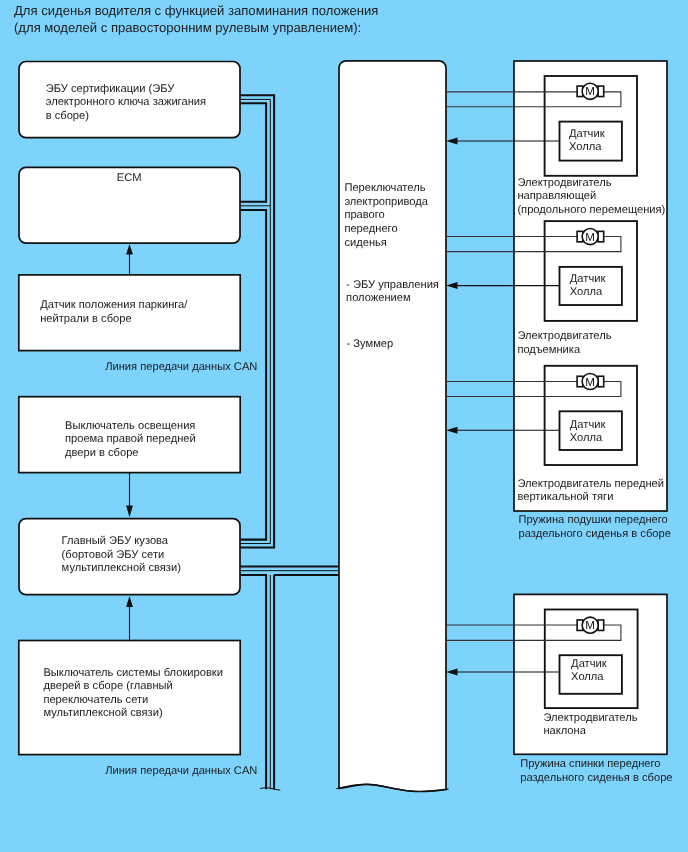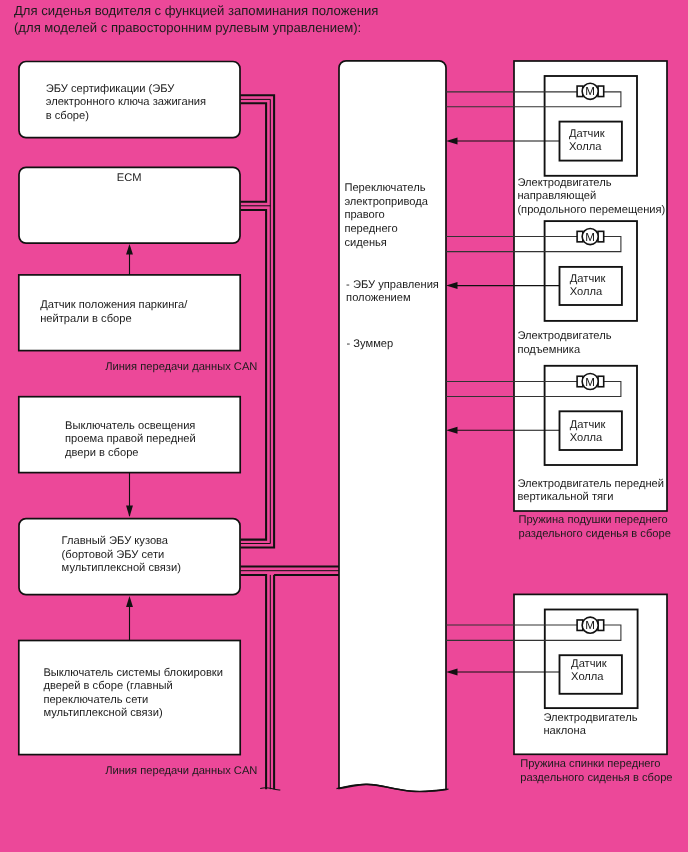--- a/index.html
+++ b/index.html
@@ -1,19 +1,19 @@
 <!DOCTYPE html>
 <html><head>
 <meta charset="utf-8">
 <title>Схема системы запоминания положения сиденья водителя</title>
 <style>
   html,body{margin:0;padding:0;background:#ffffff;}
   body{width:688px;height:852px;overflow:hidden;
        font-family:"Liberation Sans",sans-serif;}
-  #root{position:relative;width:688px;height:852px;background:#ec4899;
+  #root{position:relative;width:688px;height:852px;background:#7dd3fc;
         -webkit-font-smoothing:antialiased;text-rendering:geometricPrecision;}
   svg#canvas{position:absolute;left:0;top:0;width:688px;height:852px;display:block;}
   .tx{font-family:"Liberation Sans",sans-serif;font-size:11.15px;fill:#1c1c1c;}
   .tt{font-family:"Liberation Sans",sans-serif;font-size:13.1px;fill:#1c1c1c;}
   .tx-m{font-family:"Liberation Sans",sans-serif;font-size:11.6px;fill:#111111;}
   .bx{fill:#ffffff;stroke:#111111;stroke-width:1.7;}
   .bx-in{fill:#ffffff;stroke:#111111;stroke-width:1.85;}
   .wire{stroke:#333333;stroke-width:1.1;fill:none;}
   .arrowln{stroke:#111111;stroke-width:1.1;fill:none;}
   .arrowhd{fill:#111111;}

